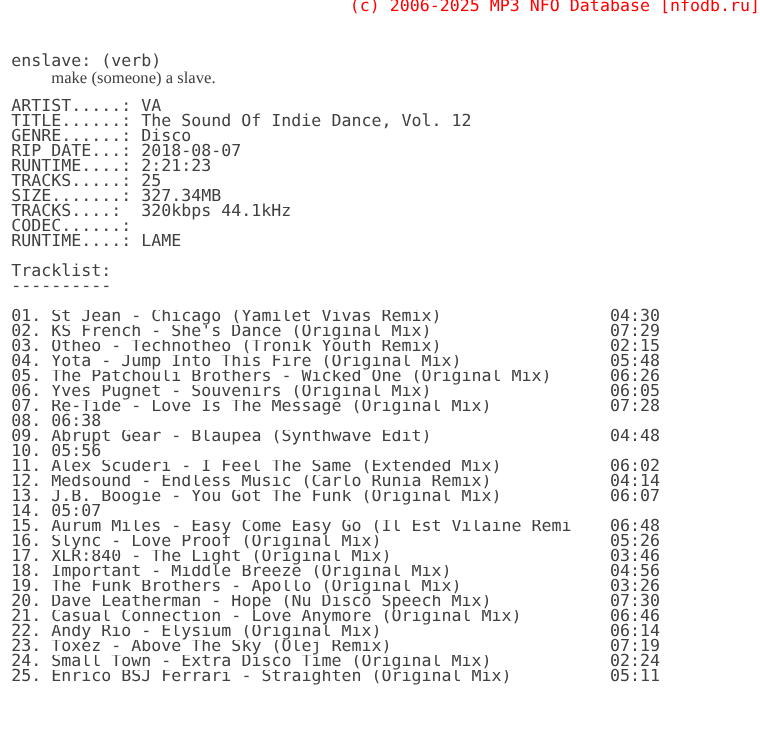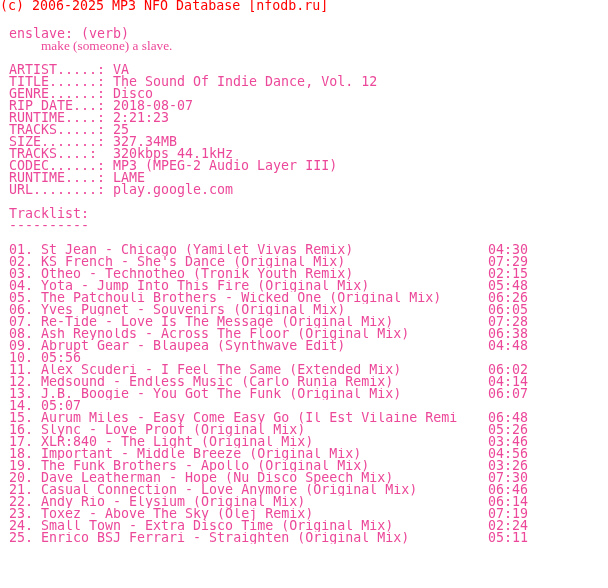--- a/index.html
+++ b/index.html
@@ -11,36 +11,36 @@
     width: 608px;
     height: 588px;
     overflow: hidden;
     position: relative;
   }
   .header-line {
     position: absolute;
     left: 0;
     top: 0;
     width: 608px;
-    text-align: left;
+    text-align: right;
     font-family: "DejaVu Sans Mono", "Liberation Mono", monospace;
     font-size: 13.3px;
     line-height: 12px;
     height: 12px;
     color: #ff0000;
     white-space: pre;
   }
   .body-block {
     position: absolute;
     left: 9px;
-    top: 28px;
+    top: 44px;
     font-family: "DejaVu Sans Mono", "Liberation Mono", monospace;
     font-size: 13.3px;
     line-height: 12px;
-    color: #ec4899;
+    color: #404040;
   }
   .row {
     display: flex;
     height: 12px;
     white-space: pre;
   }
   .label-col {
     width: 104px;
     white-space: pre;
   }
@@ -114,29 +114,24 @@
     <div class="row">
       <span class="label-col">SIZE.......: </span>
       <span class="value-col">327.34MB</span>
     </div>
     <div class="row">
       <span class="label-col">TRACKS....: </span>
       <span class="value-col">320kbps 44.1kHz</span>
     </div>
     <div class="row">
       <span class="label-col">CODEC......: </span>
-      <span class="value-col">MP3 (MPEG-2 Audio Layer III)</span>
     </div>
     <div class="row">
       <span class="label-col">RUNTIME....: </span>
       <span class="value-col">LAME</span>
-    </div>
-    <div class="row">
-      <span class="label-col">URL........: </span>
-      <span class="value-col">play.google.com</span>
     </div>
   </div>
 
   <div class="blank"></div>
 
   <div class="row">
     <span>Tracklist:</span>
   </div>
   <div class="row">
     <span>----------</span>
@@ -174,21 +169,20 @@
     <span class="track-title">Yves Pugnet - Souvenirs (Original Mix)</span>
     <span class="track-time">06:05</span>
   </div>
       <div class="track-row">
     <span class="track-num">07.</span>
     <span class="track-title">Re-Tide - Love Is The Message (Original Mix)</span>
     <span class="track-time">07:28</span>
   </div>
       <div class="track-row">
     <span class="track-num">08.</span>
-    <span class="track-title">Ash Reynolds - Across The Floor (Original Mix)</span>
     <span class="track-time">06:38</span>
   </div>
       <div class="track-row">
     <span class="track-num">09.</span>
     <span class="track-title">Abrupt Gear - Blaupea (Synthwave Edit)</span>
     <span class="track-time">04:48</span>
   </div>
       <div class="track-row">
     <span class="track-num">10.</span>
     <span class="track-time">05:56</span>

